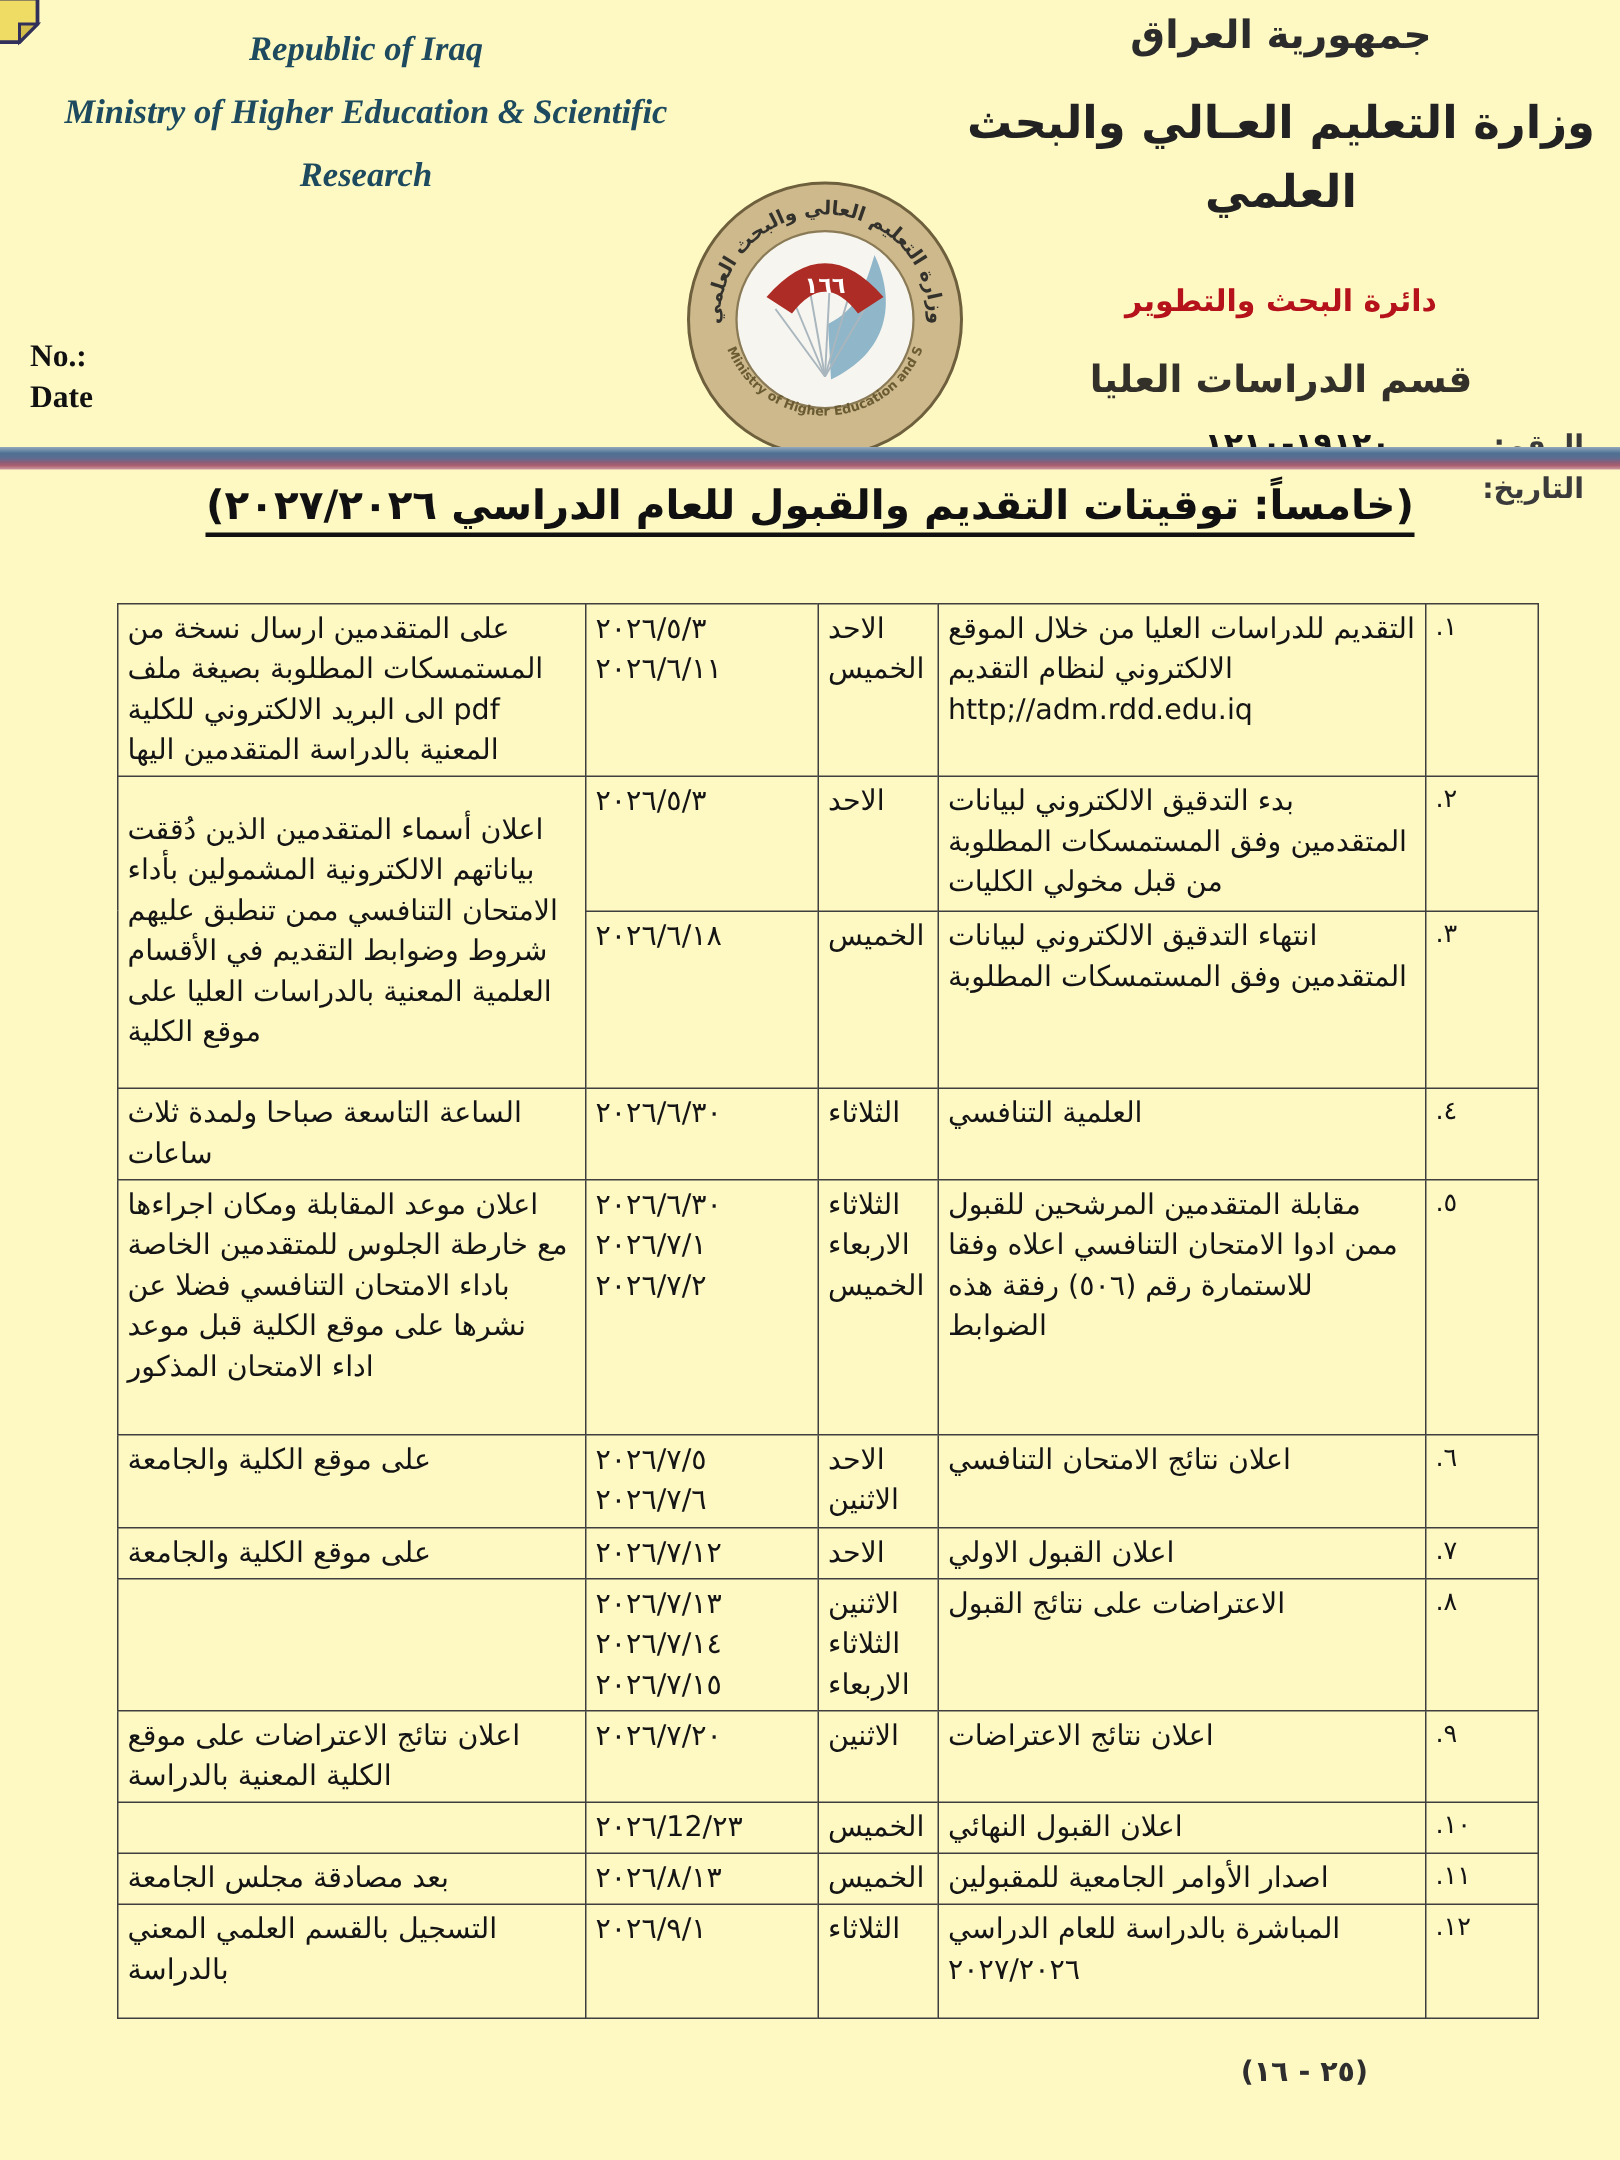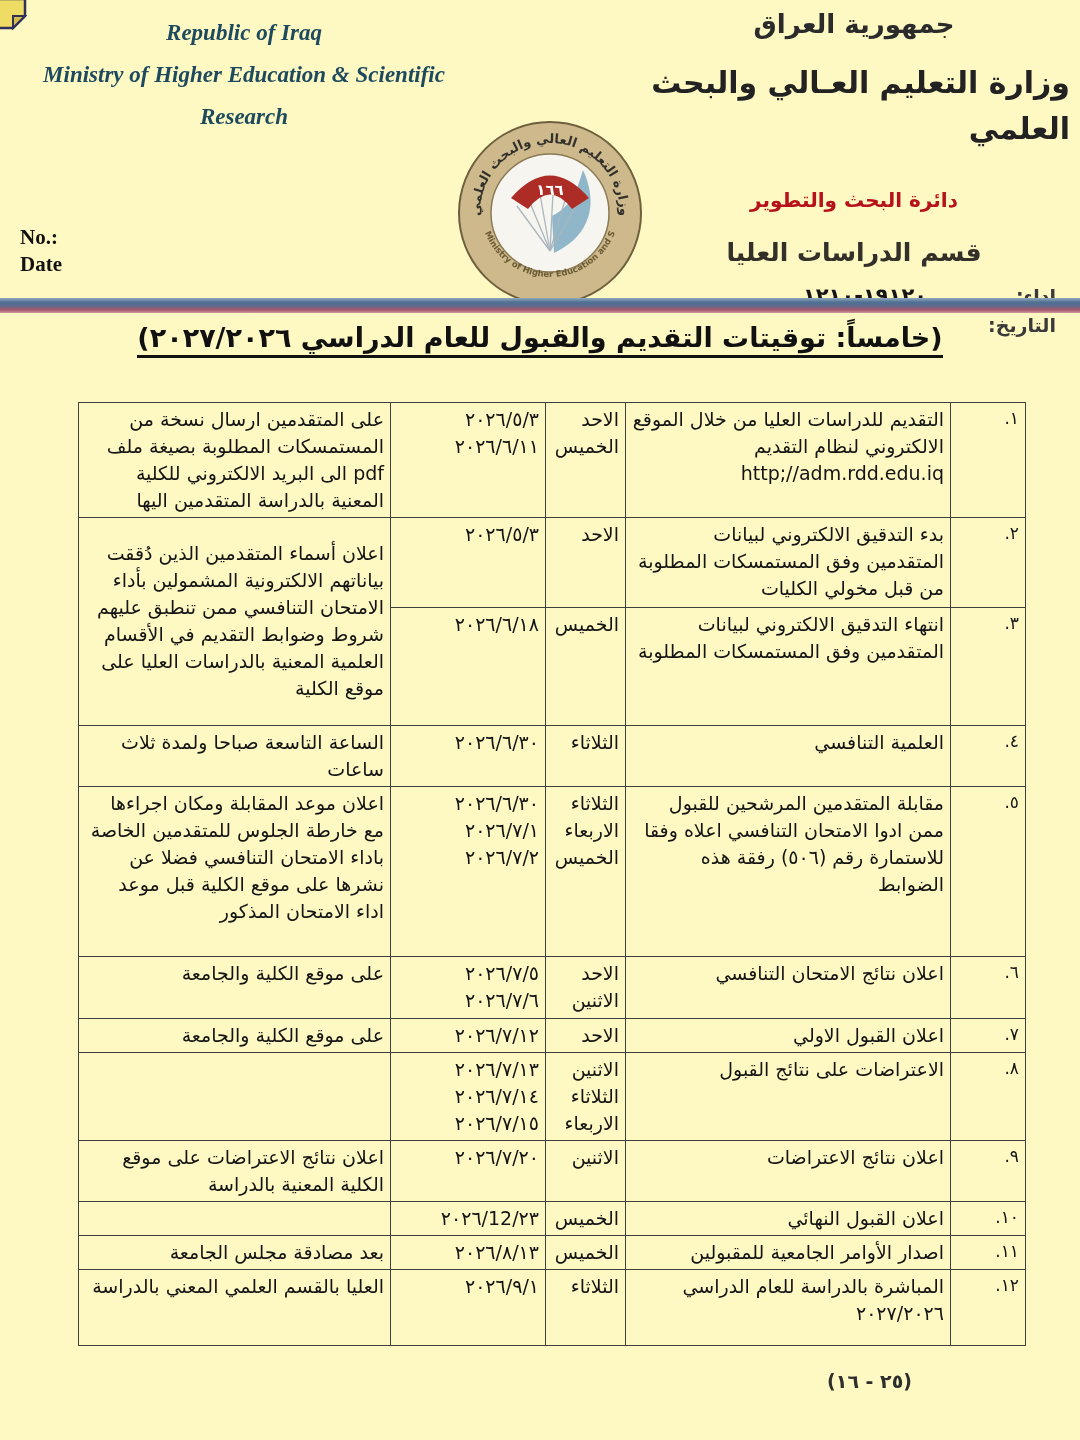--- a/index.html
+++ b/index.html
@@ -26,21 +26,21 @@
     position:absolute;left:20px;top:224px;
     font-family:"Liberation Serif",serif;font-weight:bold;
     font-size:21px;line-height:27px;color:#111;
   }
   .seal{position:absolute;left:455px;top:118px;}
   .hdr-right{
     position:absolute;right:10px;top:4px;width:432px;
     text-align:center;direction:rtl;
   }
   .ar-country{font-size:26px;font-weight:bold;color:#2b2b2b;line-height:40px;}
-  .ar-ministry{font-size:30px;font-weight:bold;color:#222;line-height:46px;margin-top:16px;text-align:right;}
+  .ar-ministry{font-size:30px;font-weight:bold;color:#222;line-height:46px;margin-top:16px;}
   .ar-dir{font-size:20px;font-weight:bold;color:#b5121b;line-height:36px;margin-top:30px;}
   .ar-dept{font-size:25px;font-weight:bold;color:#33302a;line-height:38px;margin-top:16px;}
   .meta-rows{margin-top:10px;}
   .meta-row{display:flex;direction:rtl;align-items:baseline;line-height:29px;}
   .meta-label{flex:0 0 80px;font-size:19px;font-weight:bold;color:#3a3a3a;text-align:right;padding-right:14px;box-sizing:border-box;}
   .meta-value{flex:0 0 250px;font-size:21px;font-weight:bold;color:#151515;text-align:center;letter-spacing:1px;}
   .ltr{direction:ltr;unicode-bidi:isolate;}
   
   .ribbon{
     position:absolute;left:0;top:298px;width:1080px;height:15px;
@@ -55,21 +55,21 @@
   }
   
   table.sched{
     position:absolute;left:78px;top:402px;width:947px;
     border-collapse:collapse;table-layout:fixed;
     font-size:19px;color:#141414;
   }
   table.sched td{
     border:1.5px solid #3f3f3f;
     padding:3px 6px;
-    text-align:right;vertical-align:top;
+    text-align:left;vertical-align:top;
     white-space:pre-line;
     line-height:1.42;
     overflow:hidden;
   }
   td.c-num{font-size:17px;padding-top:6px;}
   td.c-date{direction:ltr;unicode-bidi:isolate;letter-spacing:0.5px;}
   td.c-note.merged{vertical-align:middle;}
   
   .footer{position:absolute;left:0;top:1370px;width:912px;text-align:right;
     font-size:19px;font-weight:bold;color:#2e2e2e;letter-spacing:2px;}
@@ -120,21 +120,21 @@
     <text x="95" y="77" text-anchor="middle" font-size="15" font-weight="bold" fill="#ffffff">١٦٦</text>
   </svg>
 
   <div class="hdr-right">
     <div class="ar-country">جمهورية العراق</div>
     <div class="ar-ministry">وزارة التعليم العـالي والبحث العلمي</div>
     <div class="ar-dir">دائرة البحث والتطوير</div>
     <div class="ar-dept">قسم الدراسات العليا</div>
     <div class="meta-rows">
       <div class="meta-row">
-        <span class="meta-label">اداء:</span>
+        <span class="meta-label">الرقم:</span>
         <span class="meta-value ltr">١٩١٢٠-١٢١٠</span>
       </div>
       <div class="meta-row">
         <span class="meta-label">التاريخ:</span>
       </div>
     </div>
   </div>
 
   <div class="ribbon"></div>
 
@@ -239,21 +239,21 @@
         <td class="c-day">الخميس</td>
         <td class="c-date">٢٠٢٦/٨/١٣</td>
         <td class="c-note">بعد مصادقة مجلس الجامعة</td>
       </tr>
       <tr style="height:76px">
         <td class="c-num">١٢.</td>
         <td class="c-act">المباشرة بالدراسة للعام الدراسي
 ٢٠٢٧/٢٠٢٦</td>
         <td class="c-day">الثلاثاء</td>
         <td class="c-date">٢٠٢٦/٩/١</td>
-        <td class="c-note">العليا بالقسم العلمي المعني بالدراسة</td>
+        <td class="c-note">التسجيل بالقسم العلمي المعني بالدراسة</td>
       </tr>
     </tbody>
   </table>
 
   <div class="footer">
     <span class="ltr">(٢٥ - ١٦)</span>
   </div>
 
 </div>
 

